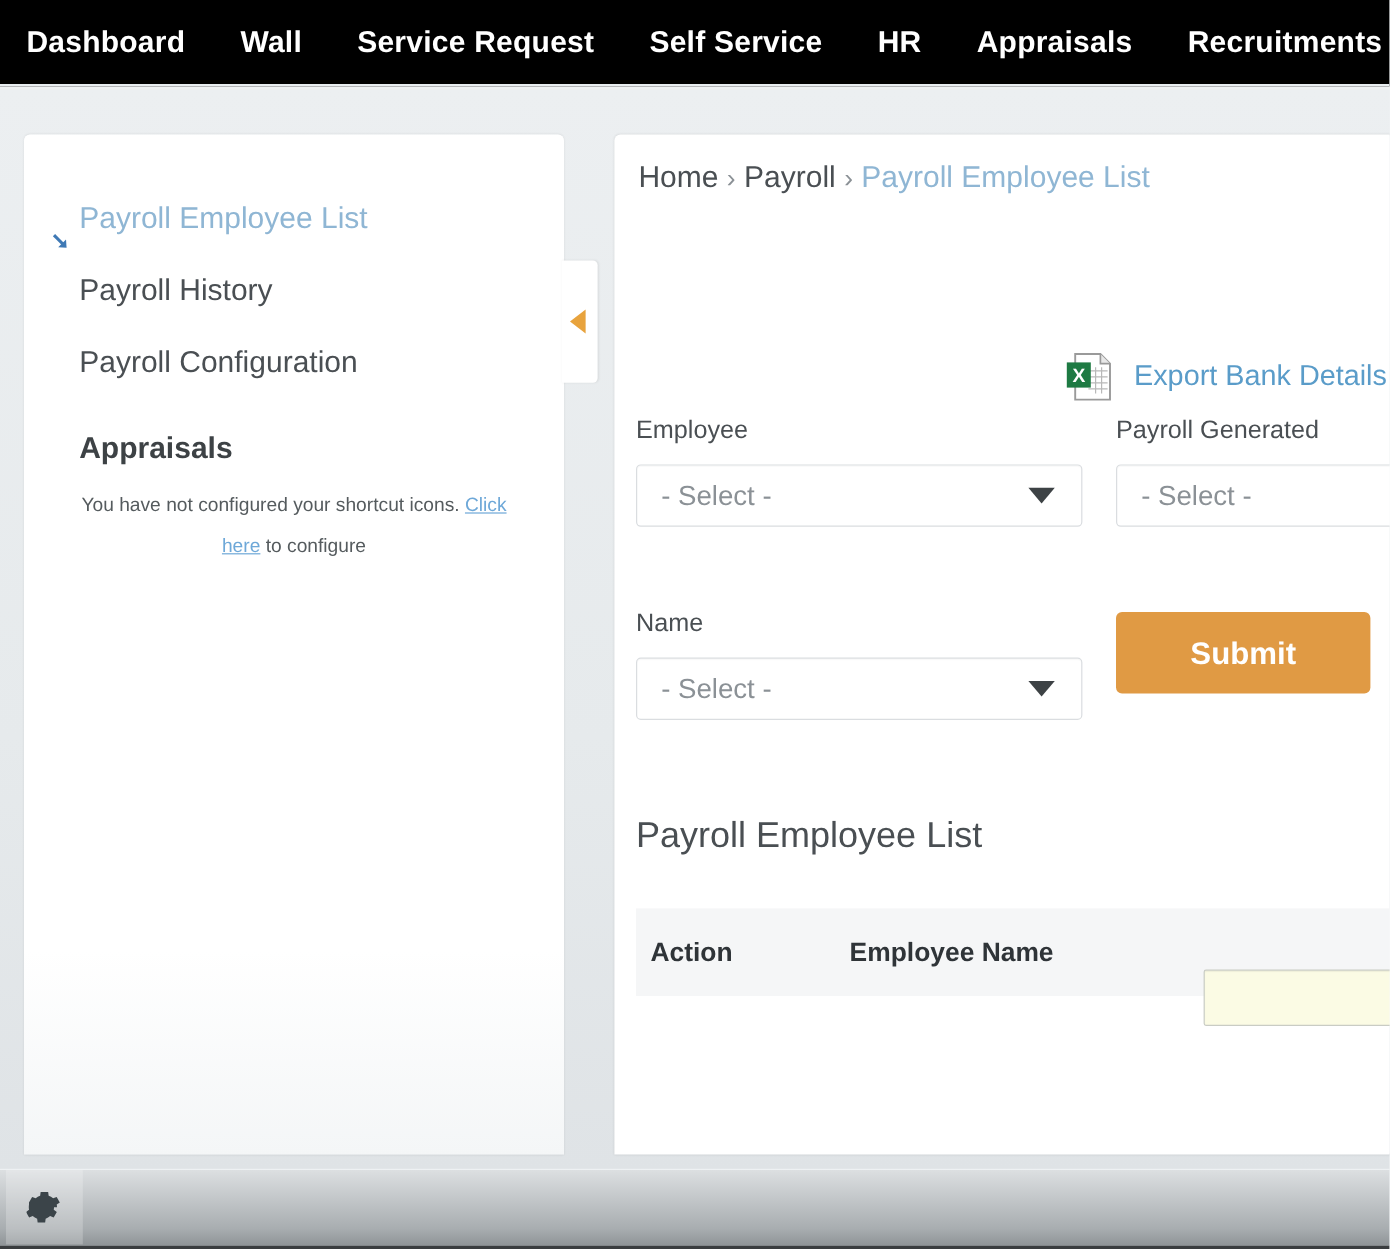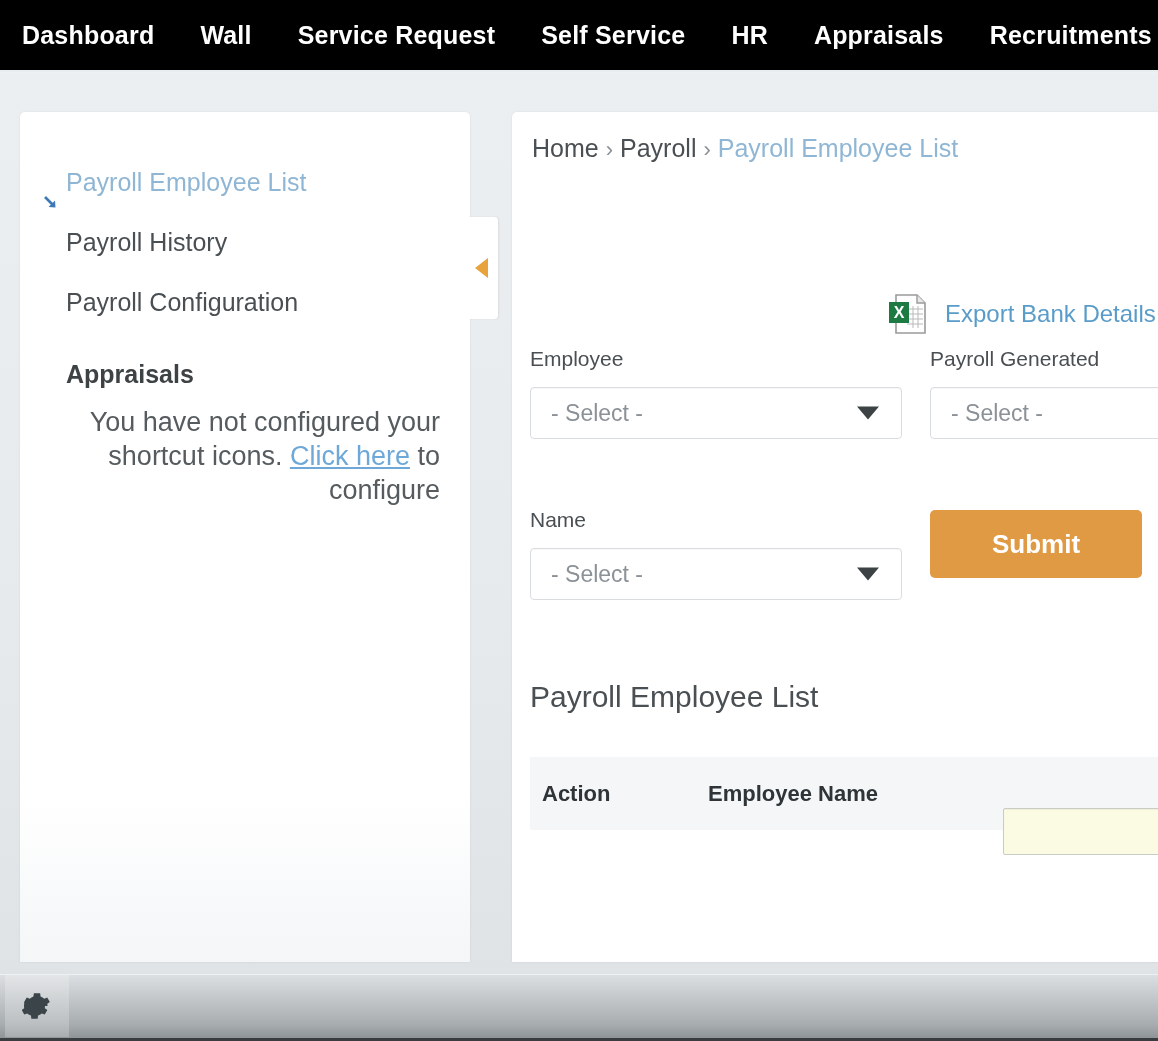--- a/index.html
+++ b/index.html
@@ -82,24 +82,24 @@
     display: inline-block;
   }
   .shortcuts-title {
     font-size: 25px;
     font-weight: bold;
     color: #3d4245;
     padding: 28px 0 0 46px;
   }
   .shortcuts-text {
     margin: 16px 30px 0 30px;
-    font-size: 27px;
+    font-size: 16px;
     line-height: 34px;
     color: #555b5e;
-    text-align: right;
+    text-align: center;
   }
   .shortcuts-text a {
     color: #6ea8d8;
     text-decoration: underline;
   }
 
   
   #collapse-handle {
     position: absolute;
     left: 468px; top: 143px;

